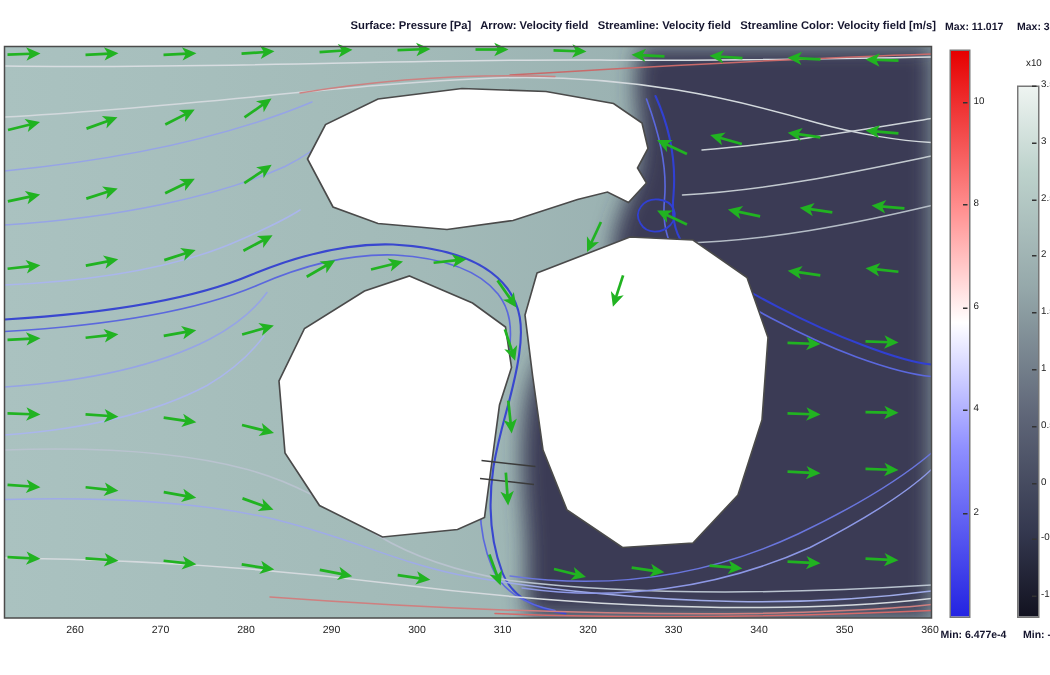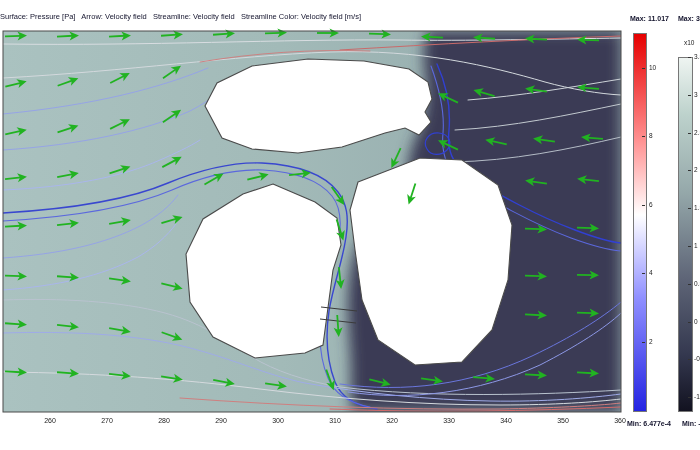--- a/index.html
+++ b/index.html
@@ -1,19 +1,19 @@
 <!DOCTYPE html>
 <html><head>
 <meta charset="utf-8">
 <style>
   html,body{margin:0;padding:0;background:#ffffff;}
   #app{position:relative;width:700px;height:450px;overflow:hidden;background:#ffffff;
        font-family:"Liberation Sans",sans-serif;}
-  #plot-title{position:absolute;left:0;top:12px;width:624px;text-align:left;
-       font-size:7.5px;font-weight:normal;color:#15152e;white-space:pre;}
+  #plot-title{position:absolute;left:0;top:12px;width:624px;text-align:right;
+       font-size:7.5px;font-weight:bold;color:#15152e;white-space:pre;}
   .cb{position:absolute;border:1px solid #777;}
   .cb-max,.cb-min{position:absolute;font-size:7px;font-weight:bold;color:#15152e;white-space:nowrap;}
   .cb-ticklabel{position:absolute;font-size:6.5px;color:#222;white-space:nowrap;}
   .cb-tick{position:absolute;width:3px;height:1px;background:#333;}
   .exp{position:absolute;font-size:6.5px;color:#222;white-space:nowrap;}
   .x-label{position:absolute;top:417px;width:26px;margin-left:-13px;text-align:center;
        font-size:7px;color:#222;}
   svg{position:absolute;left:0;top:0;}
 </style>
 </head>

